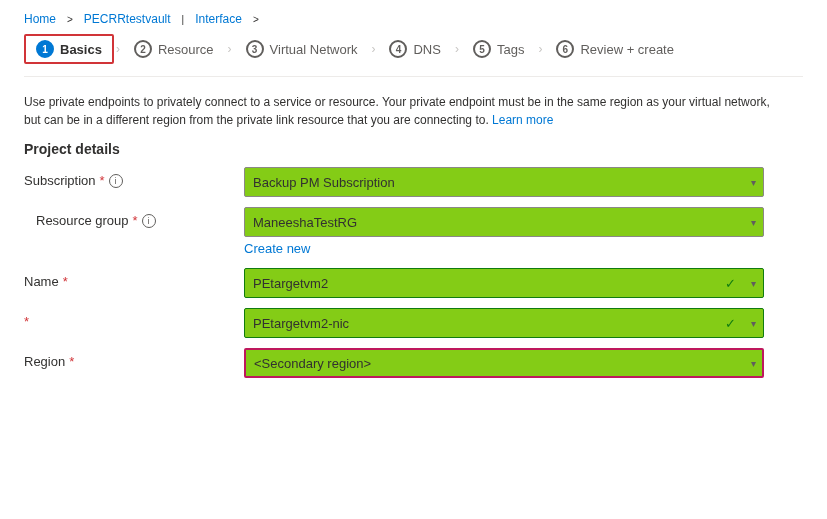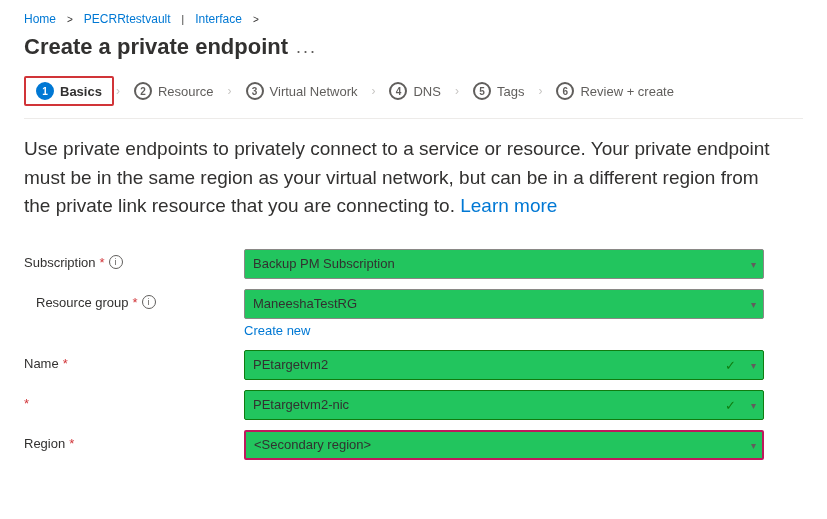--- a/index.html
+++ b/index.html
@@ -92,23 +92,23 @@
       color: #fff;
     }
     .step-sep {
       color: #c8c6c4;
       font-size: 12px;
       margin: 0 2px;
     }
 
     
     .info-text {
-      font-size: 19px;
-      color: #323130;
-      margin-bottom: 28px;
+      font-size: 12px;
+      color: #323130;
+      margin-bottom: 12px;
       line-height: 1.5;
       max-width: 760px;
     }
     .info-text a {
       color: #0078d4;
       text-decoration: none;
     }
 
     
     .section-header {
@@ -165,21 +165,21 @@
       max-width: 520px;
     }
     .select-wrapper select {
       width: 100%;
       height: 30px;
       border: 1px solid #8a8886;
       border-radius: 2px;
       padding: 0 20px 0 8px;
       font-size: 13px;
       color: #323130;
-      background: #22c55e;
+      background: #84cc16;
       appearance: none;
       -webkit-appearance: none;
       cursor: pointer;
     }
     .select-wrapper.validated select {
       border-color: #107c10;
       padding-right: 50px;
     }
     .select-wrapper.error select {
       border: 2px solid #be185d;
@@ -219,24 +219,20 @@
 
   <div class="breadcrumb">
     <a>Home</a>
     <span class="breadcrumb-sep">&gt;</span>
     <a>PECRRtestvault</a>
     <span class="breadcrumb-sep">|</span>
     <a>Interface</a>
     <span class="breadcrumb-sep">&gt;</span>
   </div>
 
-  <div class="page-title-row">
-    <h1 class="page-title">Create a private endpoint</h1>
-    <span class="title-ellipsis">...</span>
-  </div>
 
   <div class="wizard-steps">
     <div class="wizard-step active">
       <div class="step-circle filled">1</div>
       <span>Basics</span>
     </div>
     <span class="step-sep">›</span>
     <div class="wizard-step">
       <div class="step-circle">2</div>
       <span>Resource</span>
@@ -261,20 +257,21 @@
       <div class="step-circle">6</div>
       <span>Review + create</span>
     </div>
   </div>
 
   <p class="info-text">
     <span>Use private endpoints to privately connect to a service or resource. Your private endpoint must be in the same region as your virtual network, but can be in a different region from the private link resource that you are connecting to.</span>&nbsp;<a>Learn more</a>
   </p>
 
   <div class="form-section">
+    <div class="section-header">Project details</div>
 
     <div class="form-row">
       <div class="form-label-col">
         <span class="form-label">Subscription</span>
         <span class="required-star"> *</span>
         <div class="info-icon">i</div>
       </div>
       <div class="form-control-col">
         <div class="select-wrapper">
           <select>

